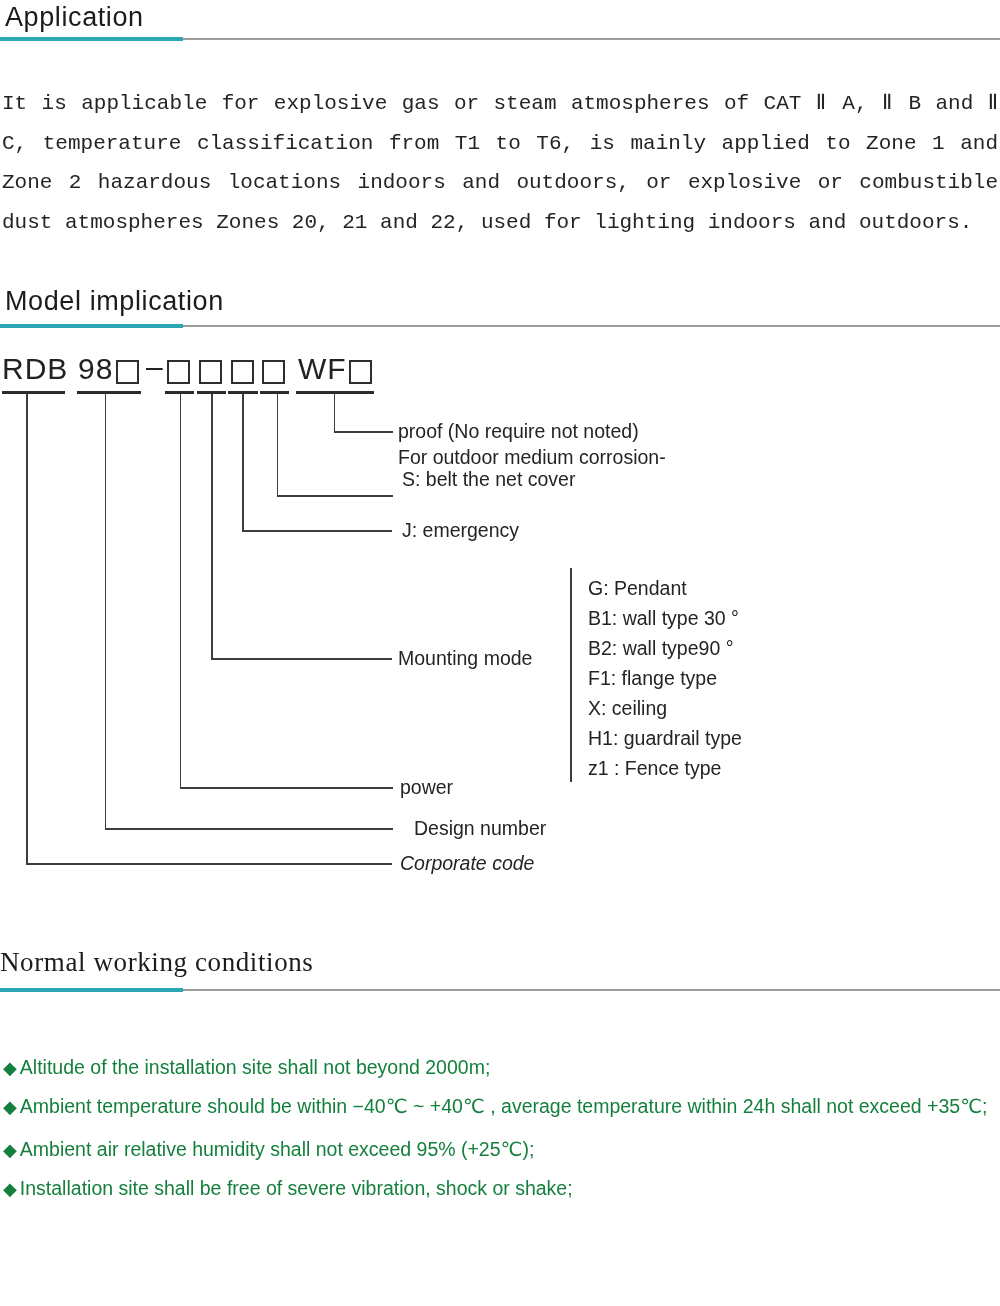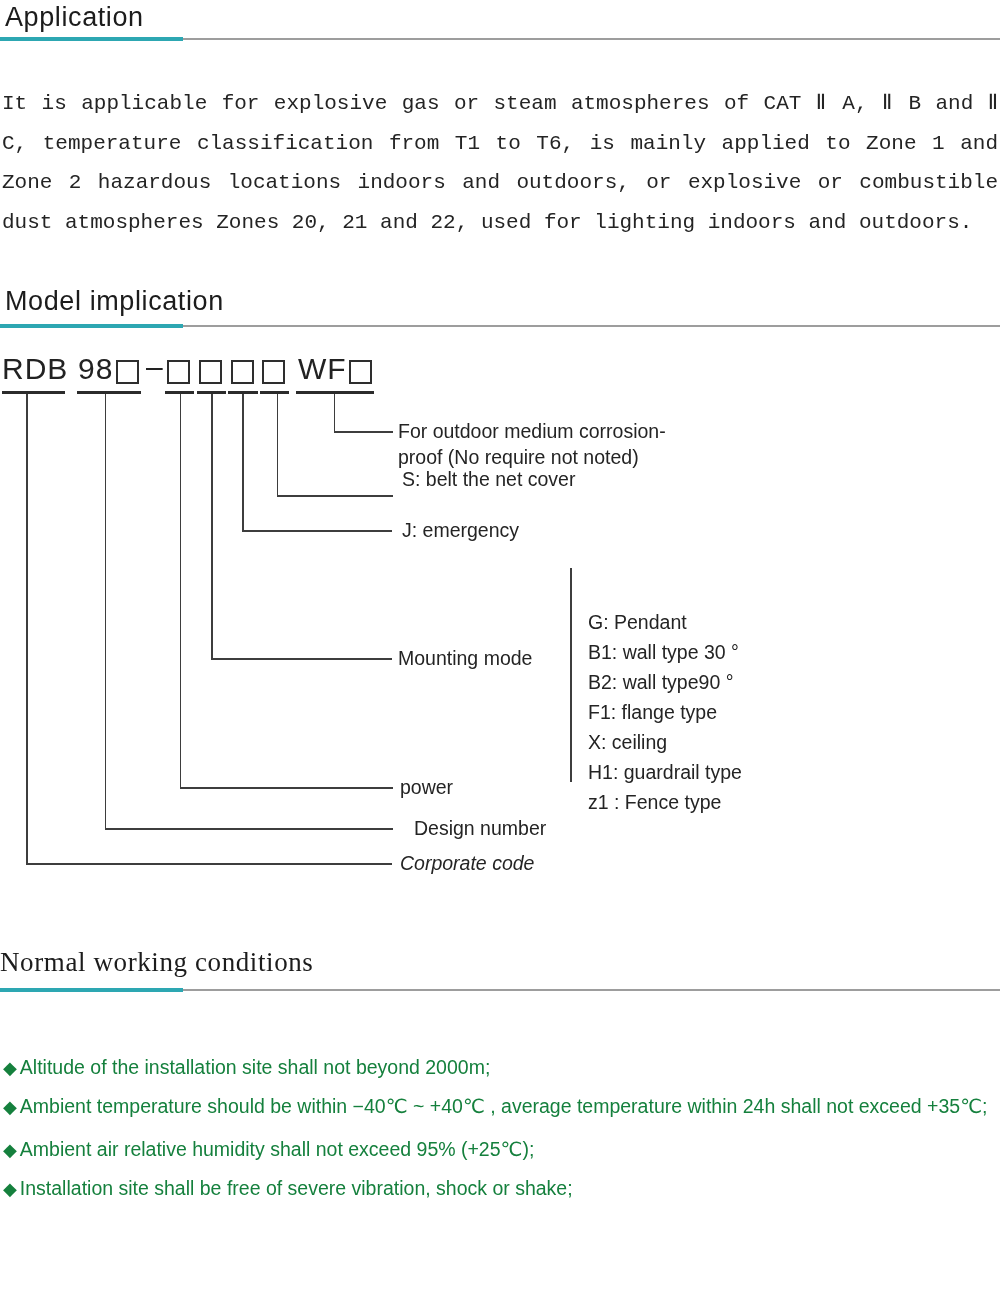--- a/index.html
+++ b/index.html
@@ -26,21 +26,21 @@
   }
   
   .diagram{left:0;top:340px;width:1000px;height:546px;}
   .code-text{font-size:30px;line-height:34px;letter-spacing:1px;color:#222;white-space:nowrap;}
   .code-box{box-sizing:border-box;width:23px;height:24px;border:2.5px solid #2e2e2e;background:#fff;}
   .u{height:3px;background:#2b2b2b;top:51px;}
   .vline{width:1.5px;background:#3d3d3d;top:54px;}
   .hline{height:1.5px;background:#3d3d3d;}
   .dlabel{font-size:19.5px;line-height:26px;color:#242424;white-space:nowrap;}
   .divider{width:1.5px;background:#3d3d3d;}
-  .opts{left:588px;top:233px;font-size:19.5px;line-height:30px;color:#242424;margin-top:34px;}
+  .opts{left:588px;top:233px;font-size:19.5px;line-height:30px;color:#242424;}
   .opts div{white-space:nowrap;}
   
   .bullets{
     left:3px;top:1048px;width:995px;
     font-size:19.5px;line-height:38px;
     text-align:justify;color:#15803d;
   }
   .bullet{margin:0;}
   .bullet .marker{margin-right:3px;font-size:18px;}
   .mt4{margin-top:4px;}
@@ -94,22 +94,22 @@
 
     <span class="abs hline" style="left:333.5px;top:91px;width:59px;"></span>
     <span class="abs hline" style="left:276.5px;top:155px;width:116px;"></span>
     <span class="abs hline" style="left:242px;top:190px;width:150px;"></span>
     <span class="abs hline" style="left:211px;top:318px;width:181px;"></span>
     <span class="abs hline" style="left:179.5px;top:447px;width:213px;"></span>
     <span class="abs hline" style="left:104.5px;top:488px;width:288px;"></span>
     <span class="abs hline" style="left:26px;top:523px;width:366px;"></span>
 
     <div class="abs dlabel" style="left:398px;top:78px;">
+      <div>proof (No require not noted)</div>
       <div>For outdoor medium corrosion-</div>
-      <div>proof (No require not noted)</div>
     </div>
     <div class="abs dlabel" style="left:402px;top:126px;">S: belt the net cover</div>
     <div class="abs dlabel" style="left:402px;top:177px;">J: emergency</div>
     <div class="abs dlabel" style="left:398px;top:305px;">Mounting mode</div>
     <div class="abs dlabel" style="left:400px;top:434px;">power</div>
     <div class="abs dlabel" style="left:414px;top:475px;">Design number</div>
     <div class="abs dlabel" style="left:400px;top:510px;font-style:italic;">Corporate code</div>
 
     <span class="abs divider" style="left:570px;top:228px;height:214px;"></span>
     <div class="abs opts">

